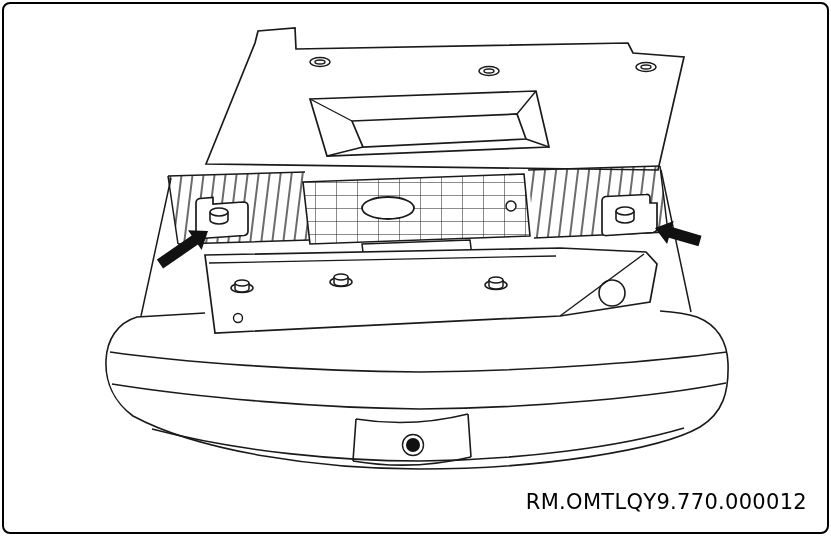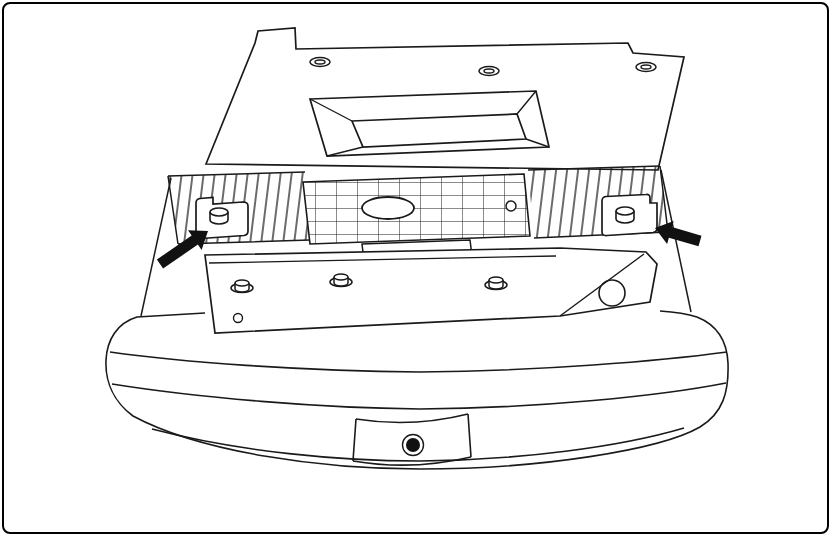--- a/index.html
+++ b/index.html
@@ -124,13 +124,14 @@
         <polygon points="310,99 536,91 549,147 327,156"></polygon>
         <polygon points="352,121 517,114 526,139 363,147"></polygon>
         <path d="M310,99 L352,121 M536,91 L517,114 M549,147 L526,139 M327,156 L363,147" stroke-width="1.4"></path>
       </g>
     </g>
 
     <polygon fill="#111111" points="156.9,259.5 163.1,268.5 197.9,244.6 201.6,250 208,231 188,230.2 191.7,235.6"></polygon>
     <polygon fill="#111111" points="698.5,246.3 701.5,235.7 671.9,227.1 673.7,220.9 655,228 667.1,243.9 668.9,237.7"></polygon>
   </svg>
 
+  <div class="ref-code">RM.OMTLQY9.770.000012</div>
 </div>
 
 </body></html>

